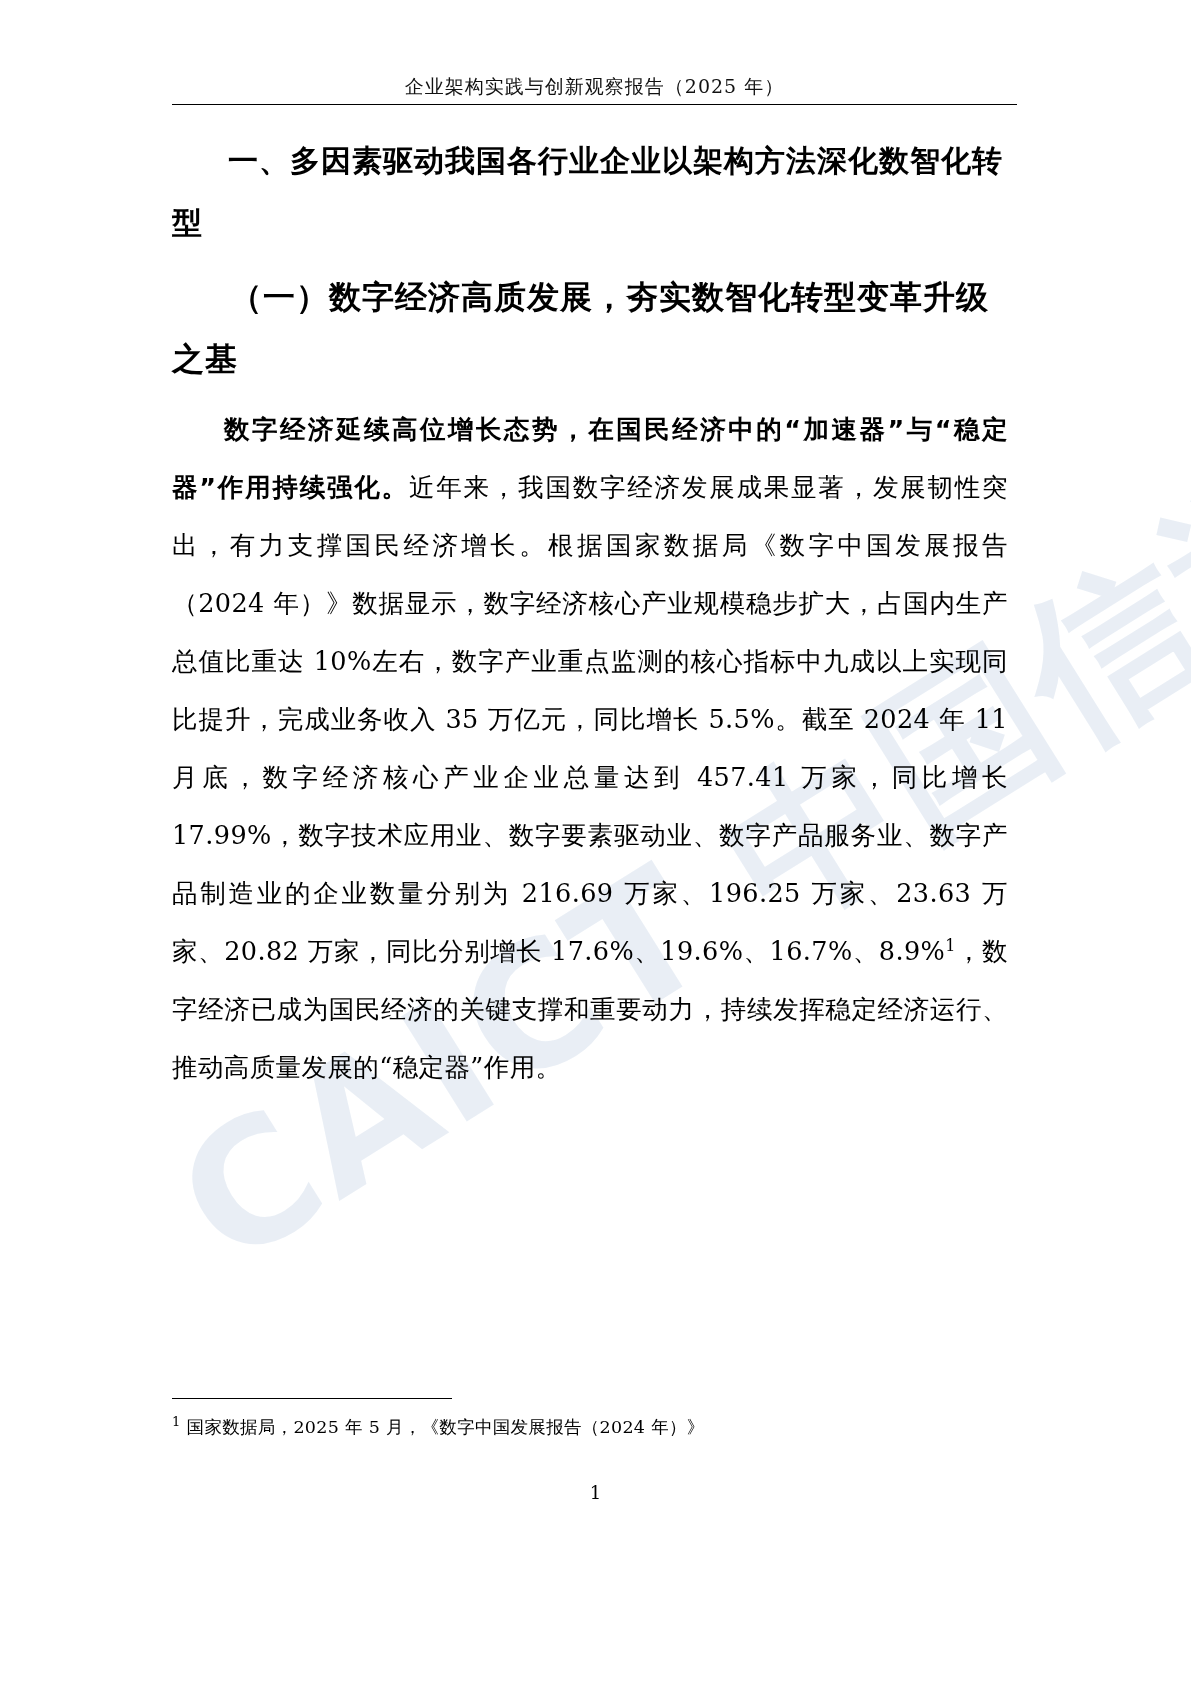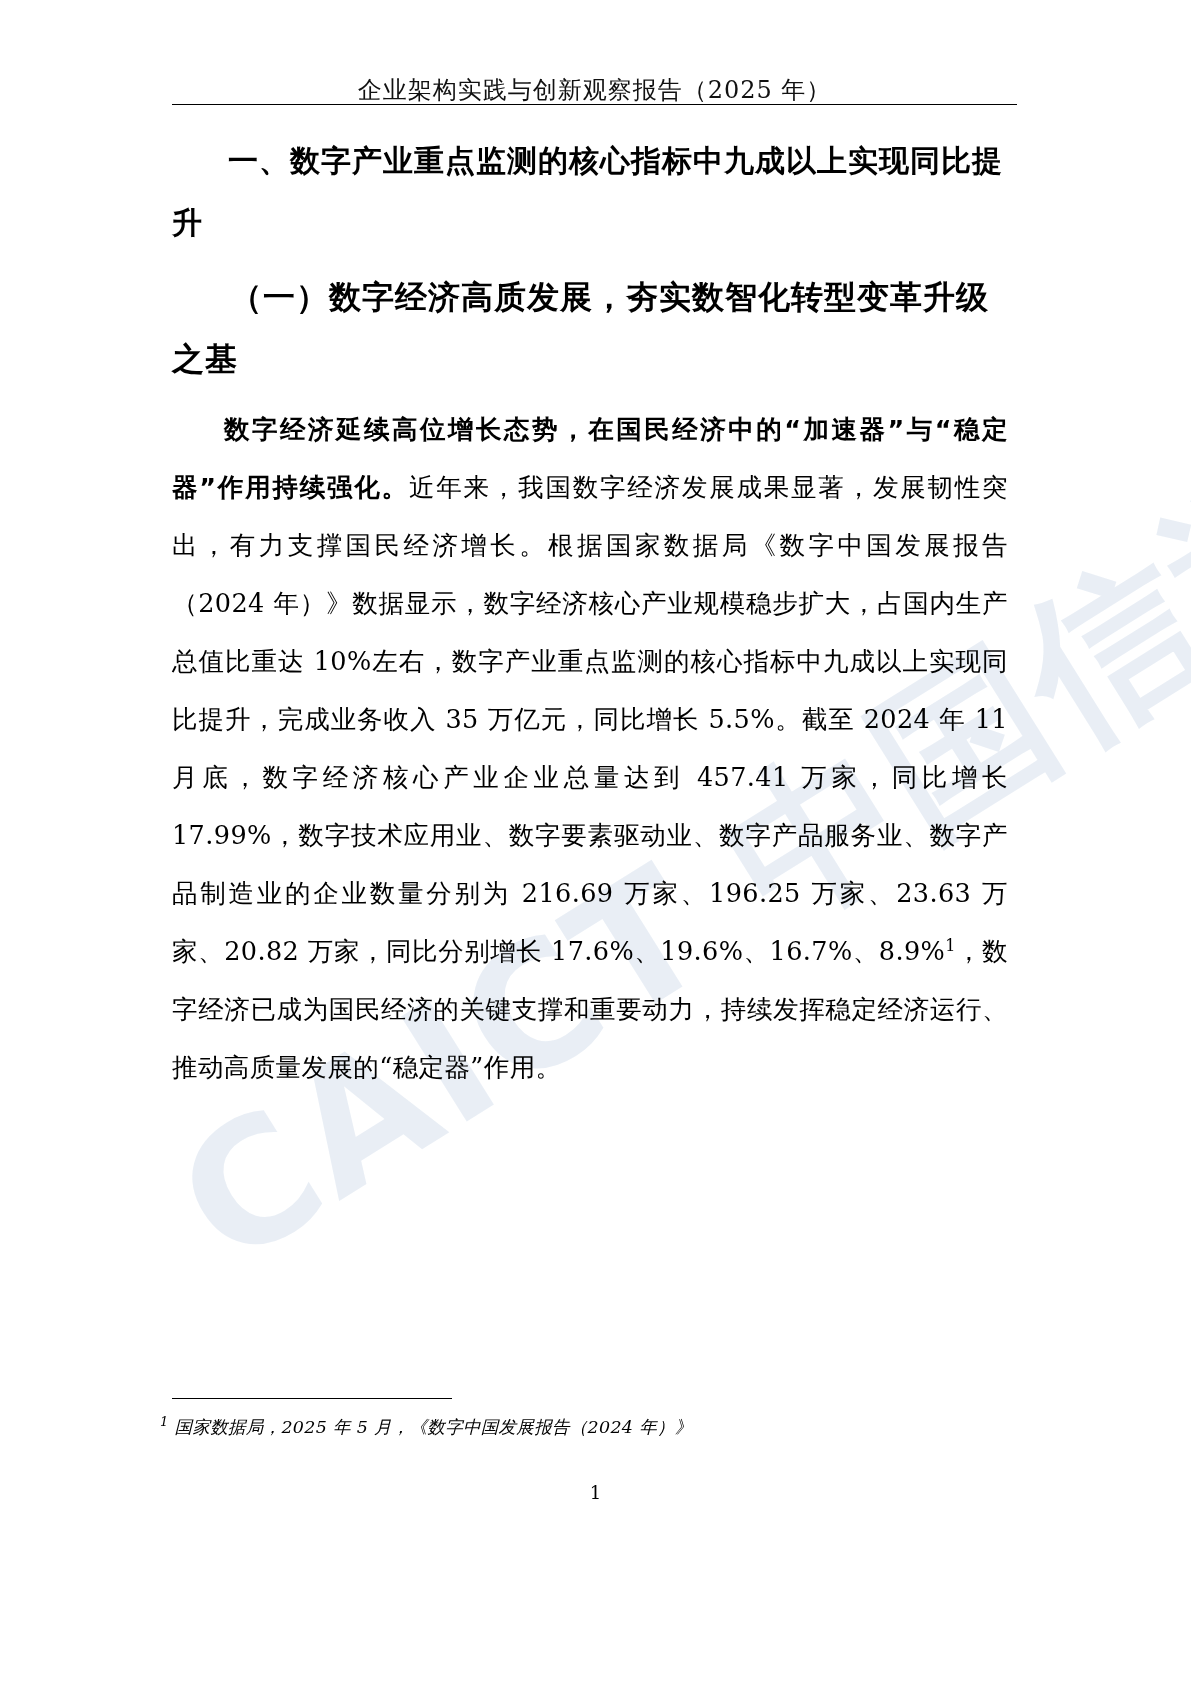--- a/index.html
+++ b/index.html
@@ -57,21 +57,21 @@
 
   
   .header {
     position: absolute;
     left: 172px;
     top: 74px;
     width: 845px;
     text-align: center;
   }
   .header-title {
-    font-size: 24px;
+    font-size: 19px;
     font-family: "DejaVu Serif", "Liberation Serif", serif;
     letter-spacing: 1px;
     color: #111;
   }
   .header-rule {
     position: absolute;
     left: 172px;
     top: 104px;
     width: 845px;
     height: 0;
@@ -129,27 +129,26 @@
   .footnote-rule {
     position: absolute;
     left: 172px;
     top: 1398px;
     width: 280px;
     height: 0;
     border-top: 1.2px solid #000;
   }
   .footnote {
     position: absolute;
-    left: 160px;
+    left: 172px;
     top: 1412px;
     width: 848px;
     font-size: 17.5px;
     line-height: 30px;
     letter-spacing: 0.3px;
-    font-style: italic;
   }
   .footnote sup {
     font-size: 13px;
     vertical-align: super;
     line-height: 0;
     margin-right: 6px;
   }
 
   
   .page-number {
@@ -172,21 +171,21 @@
 
   <div class="content">
 
     <div class="header">
       <span class="header-title">企业架构实践与创新观察报告（2025 年）</span>
     </div>
     <div class="header-rule"></div>
 
     <div class="body-area">
 
-      <h1 class="sec-title">一、数字产业重点监测的核心指标中九成以上实现同比提升</h1>
+      <h1 class="sec-title">一、多因素驱动我国各行业企业以架构方法深化数智化转型</h1>
 
       <h2 class="sub-title">（一）数字经济高质发展，夯实数智化转型变革升级之基</h2>
 
       <p class="para"><b>数字经济延续高位增长态势，在国民经济中的“加速器”与“稳定器”作用持续强化。</b><span>近年来，我国数字经济发展成果显著，发展韧性突出，有力支撑国民经济增长。根据国家数据局《数字中国发展报告（2024 年）》数据显示，数字经济核心产业规模稳步扩大，占国内生产总值比重达 10%左右，数字产业重点监测的核心指标中九成以上实现同比提升，完成业务收入 35 万亿元，同比增长 5.5%。截至 2024 年 11 月底，数字经济核心产业企业总量达到 457.41 万家，同比增长 17.99%，数字技术应用业、数字要素驱动业、数字产品服务业、数字产品制造业的企业数量分别为 216.69 万家、196.25 万家、23.63 万家、20.82 万家，同比分别增长 17.6%、19.6%、16.7%、8.9%</span><sup class="fn">1</sup><span>，数字经济已成为国民经济的关键支撑和重要动力，持续发挥稳定经济运行、推动高质量发展的“稳定器”作用。</span></p>
 
 
     </div>
 
     <div class="footnote-rule"></div>
     <div class="footnote">

